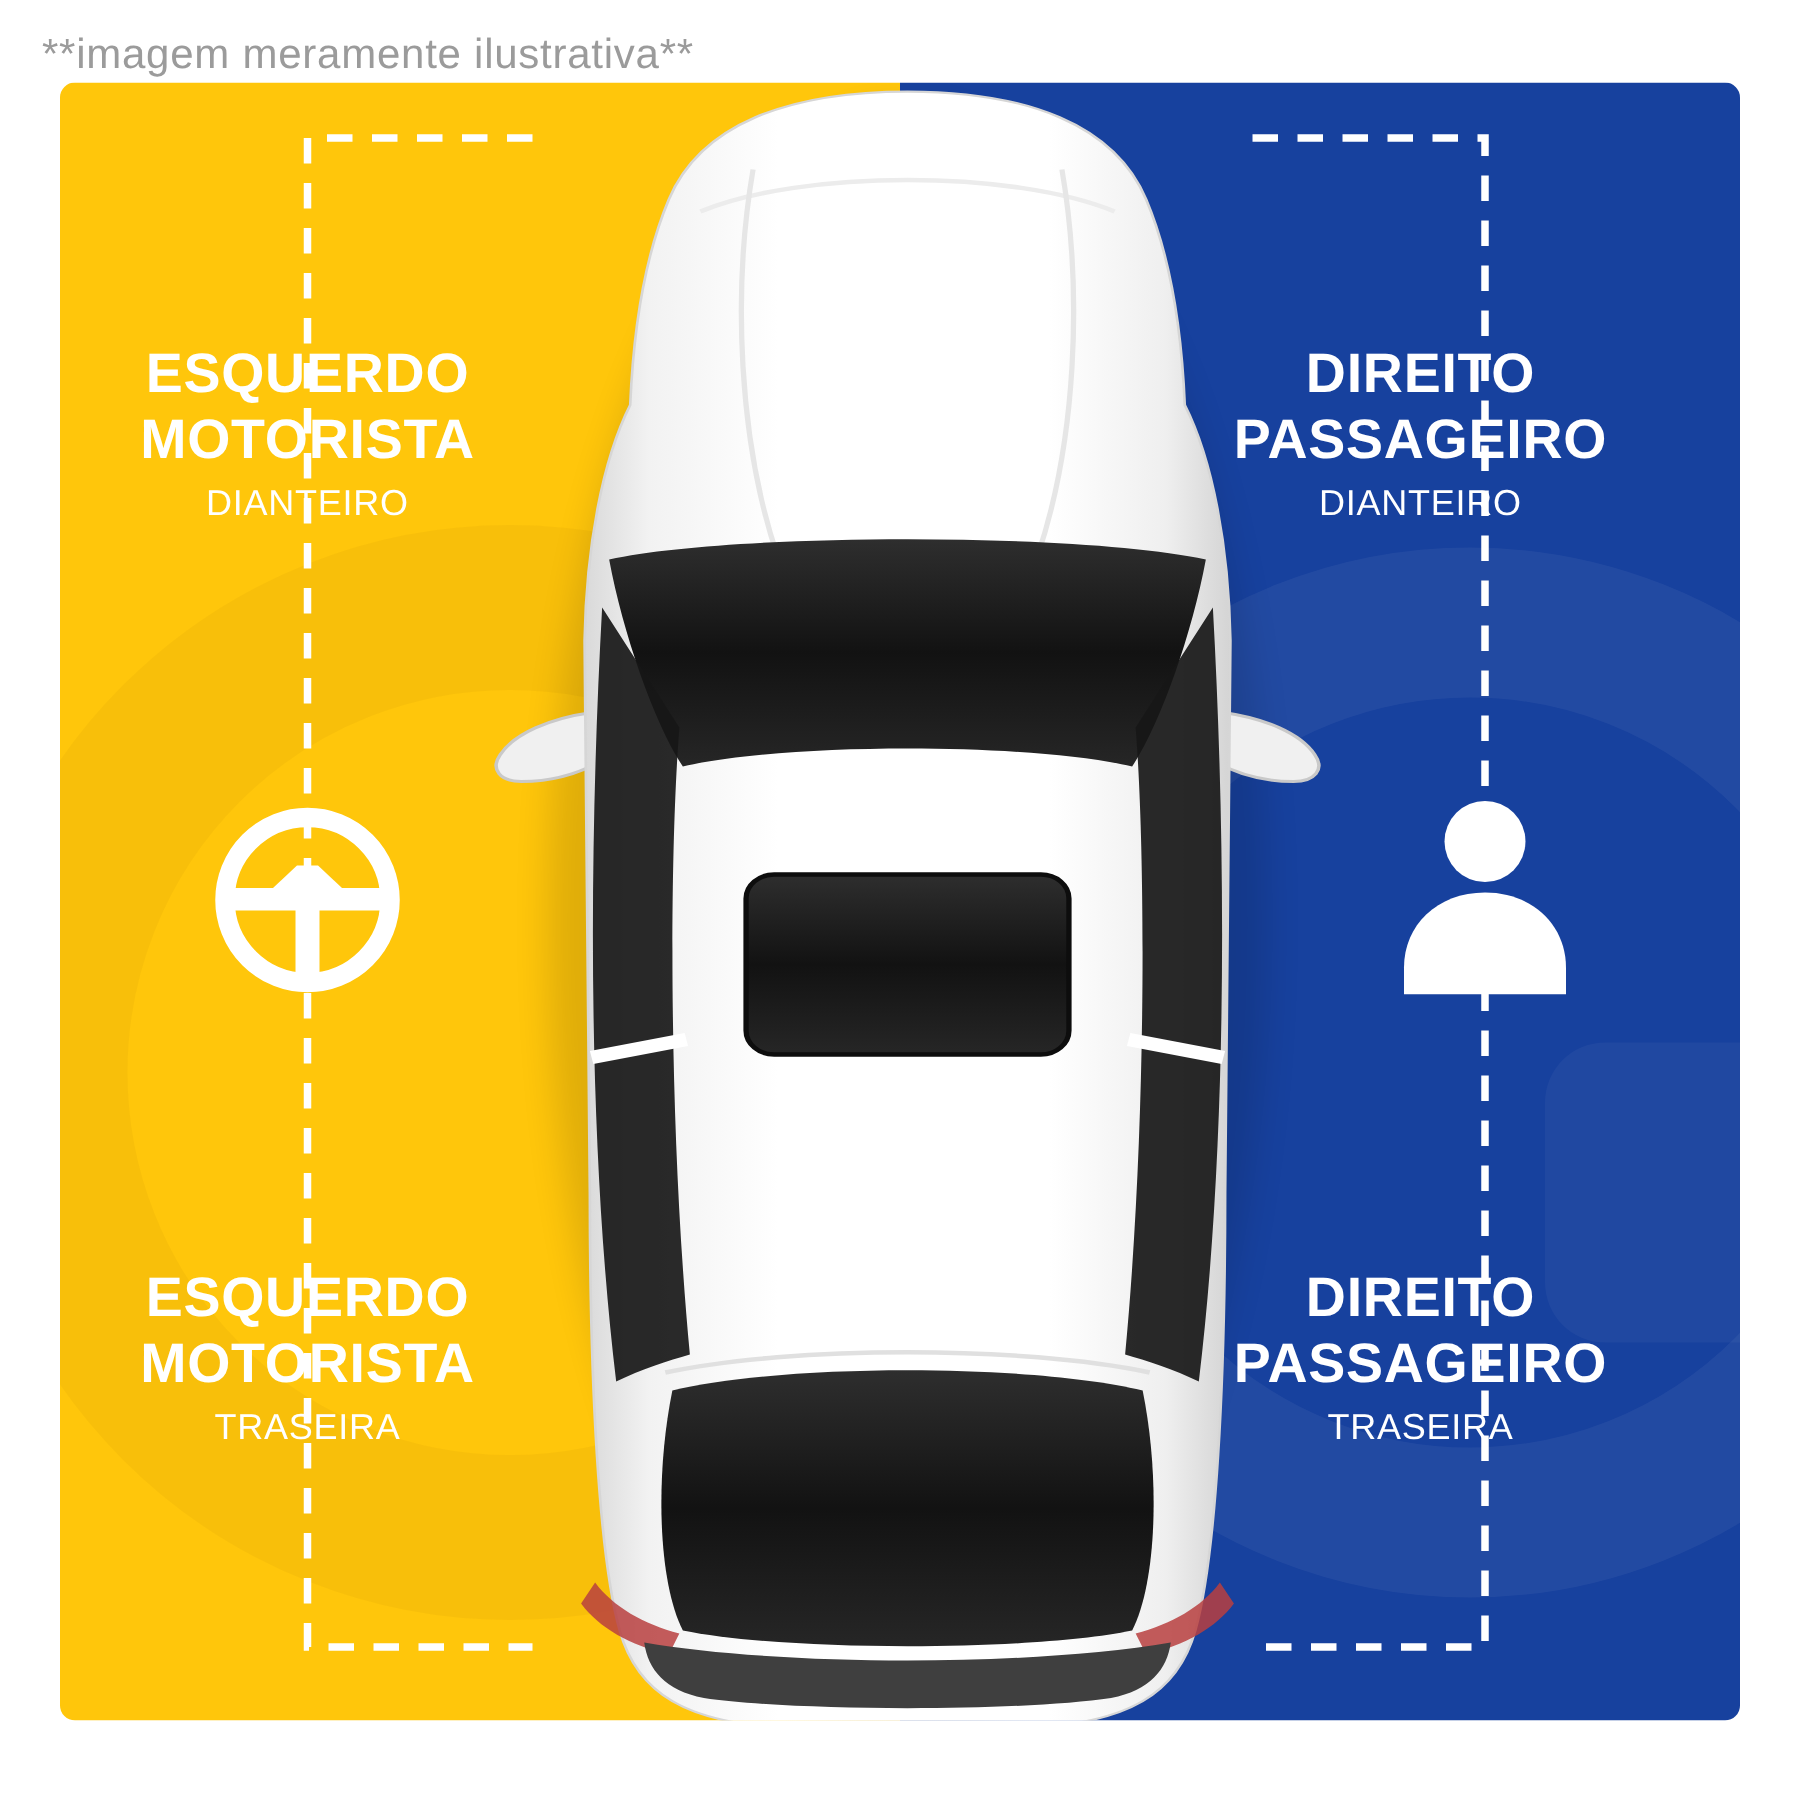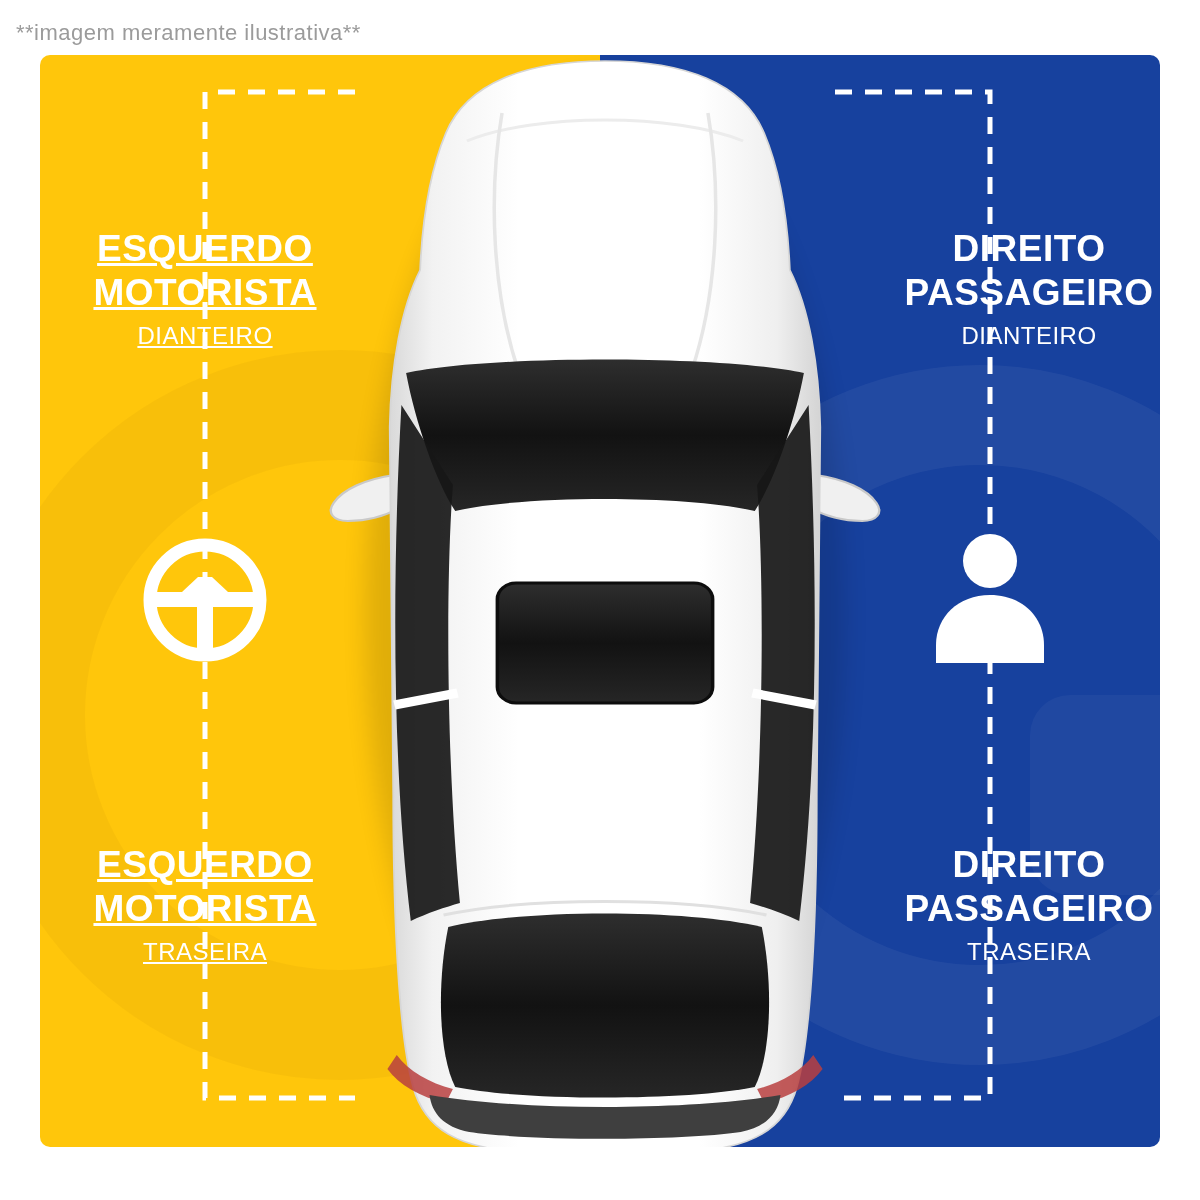--- a/index.html
+++ b/index.html
@@ -2,40 +2,40 @@
 <html style="--yellow: #FFC60B; --blue: #17419E; --text: #FFFFFF; --disclaimer: #9B9B9B;"><head>
 <meta charset="utf-8">
 <style>
   * { margin:0; padding:0; box-sizing:border-box; }
   html,body { background:#ffffff; }
   .page {
     position:relative; width:1200px; height:1200px; background:#ffffff;
     font-family:"Liberation Sans", sans-serif; overflow:hidden;
   }
   .disclaimer {
-    position:absolute; left:16px; top:20px;
-    font-size:22px; color:var(--disclaimer, #9b9b9b); letter-spacing:.5px;
+    position:absolute; left:28px; top:20px;
+    font-size:28px; color:var(--disclaimer, #9b9b9b); letter-spacing:.5px;
   }
   .panel {
     position:absolute; left:40px; top:55px; width:1120px; height:1092px;
     border-radius:10px; overflow:hidden;
   }
   .half { position:absolute; top:0; width:560px; height:100%; overflow:hidden; }
   .half-left  { left:0;  background:var(--yellow, #ffc60b); }
   .half-right { right:0; background:var(--blue, #17419e); }
   .watermark { position:absolute; left:0; top:0; }
   .dash-layer { position:absolute; left:0; top:0; width:1120px; height:1092px; pointer-events:none; }
   .car-wrap { position:absolute; left:285px; top:0; width:560px; height:1100px; }
   .label {
     position:absolute; width:330px; text-align:center; color:#ffffff;
   }
   .label .l-bold { font-size:37px; font-weight:bold; line-height:44px; letter-spacing:.5px; }
   .label .l-reg  { font-size:24px; font-weight:normal; line-height:42px; letter-spacing:.5px; }
-  .label-left  { left:0px;text-decoration:underline; }
-  .label-right { left:824px;text-align:center; }
+  .label-left  { left:0px; }
+  .label-right { left:742px;text-align:center; }
   .label-front { top:172px; }
   .label-rear  { top:788px; }
   .icon-abs { position:absolute; }
 </style>
 </head>
 <body>
 
 <div class="page">
 
   <div class="disclaimer">**imagem meramente ilustrativa**</div>

